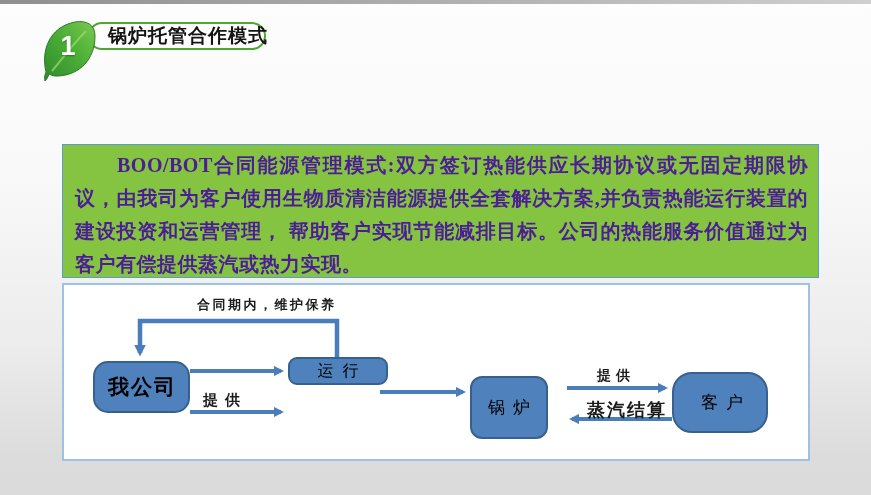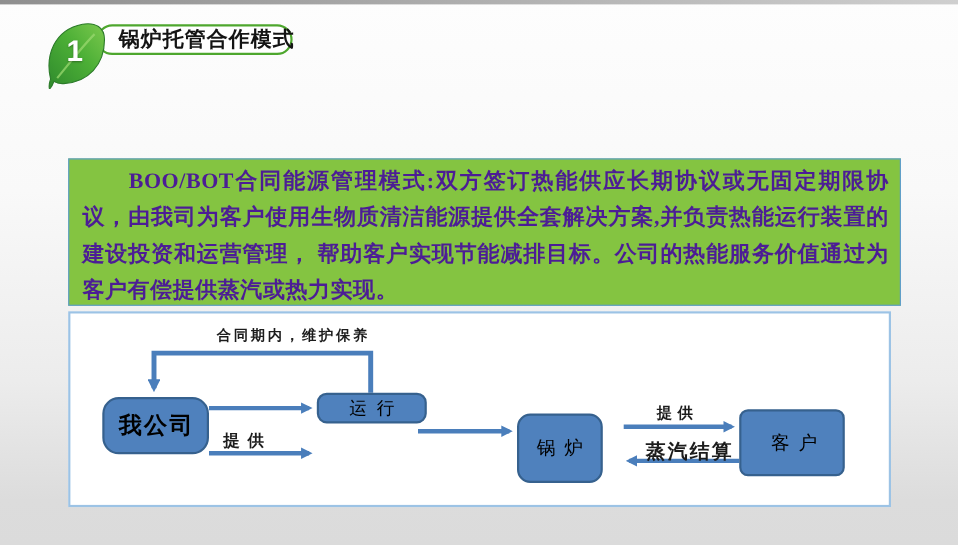--- a/index.html
+++ b/index.html
@@ -55,21 +55,21 @@
   }
   .node-company{left:93px;top:361px;width:97px;height:52px;border-radius:15px;
     font-size:21px;font-weight:bold;letter-spacing:2px;padding-left:2px;
     font-family:"Liberation Sans",sans-serif;}
   .node-operation{left:288px;top:357px;width:100px;height:28px;border-radius:9px;
     font-size:16px;letter-spacing:9px;padding-left:9px;}
   .node-fuel{left:288px;top:398px;width:100px;height:29px;border-radius:9px;
     font-size:16px;letter-spacing:9px;padding-left:9px;}
   .node-boiler{left:470px;top:376px;width:78px;height:63px;border-radius:12px;
     font-size:17px;letter-spacing:8px;padding-left:8px;}
-  .node-customer{left:672px;top:372px;width:96px;height:61px;border-radius:8px;
+  .node-customer{left:672px;top:372px;width:96px;height:61px;border-radius:20px;
     font-size:17px;letter-spacing:8px;padding-left:12px;}
   .flow-label{
     position:absolute;color:#1c1c1c;
     font-family:"Liberation Serif",serif;font-weight:bold;white-space:nowrap;
   }
   .lbl-maintenance{left:161px;top:296px;font-size:13px;letter-spacing:2.5px;margin-left:36px;}
   .lbl-provide-fuel{left:203px;top:391px;font-size:15px;letter-spacing:7px;}
   .lbl-provide-steam{left:597px;top:367px;font-size:14px;letter-spacing:5px;}
   .lbl-settlement{left:587px;top:398px;font-size:18px;letter-spacing:2px;}
 </style>

